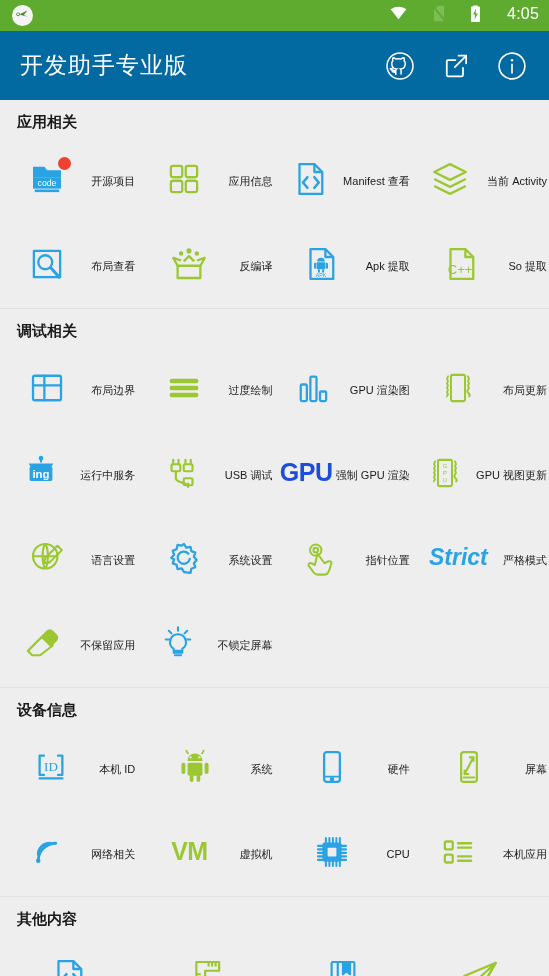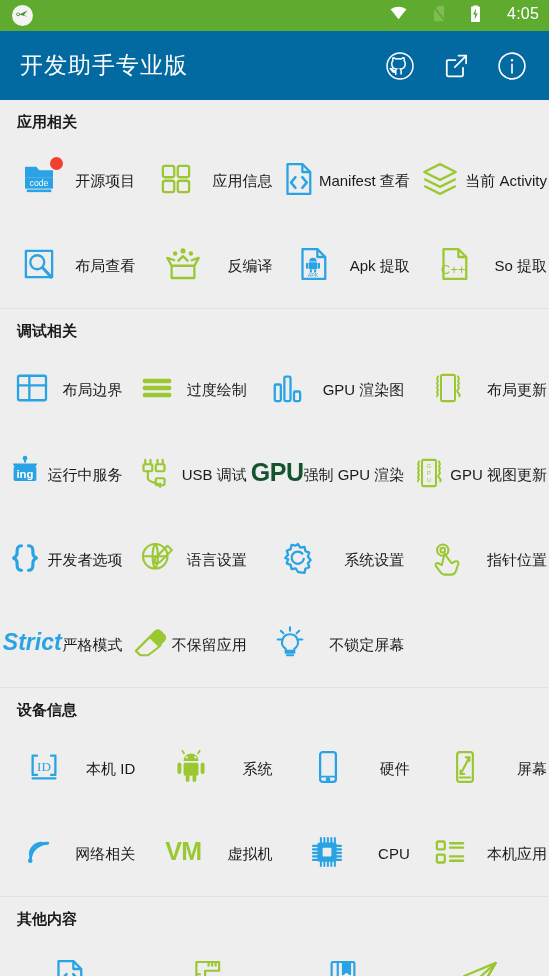--- a/index.html
+++ b/index.html
@@ -42,24 +42,24 @@
   .grid { display:grid; grid-template-columns:repeat(4,1fr); }
   .tile {
     display:flex; flex-direction:row; align-items:center; justify-content:flex-start;
     padding:9px 2px 8px; min-height:85px;
   }
   .tile-icon {
     height:47px; width:100%; display:flex; align-items:center; justify-content:center;
     position:relative; margin-bottom:5px;
   }
   .tile-label {
-    font-size:15px; color:#1b1b1b; text-align:center; white-space:nowrap; line-height:1.15;
+    font-size:11px; color:#1b1b1b; text-align:center; white-space:nowrap; line-height:1.15;
   }
   .txt-icon { font-size:25px; font-weight:bold; letter-spacing:-.5px; line-height:1; }
-  .txt-icon.blue { color:#14532d; }
+  .txt-icon.blue { color:#1d4ed8; }
   .txt-icon.green { color:#9bc832; }
   .strict { font-size:23px; font-weight:bold; font-style:italic; color:#29a3e3; }
 </style>
 </head>
 <body>
 
 <div class="status-bar">
   <div class="status-left">
     <span class="notif-badge">
       <svg width="15" height="15" viewBox="0 0 24 24">
@@ -294,29 +294,20 @@
         <path d="M12 10c2 2-2 3 0 5s-2 3 0 5-2 3 0 5-2 3 0 5-2 3 0 4M36 10c-2 2 2 3 0 5s2 3 0 5 2 3 0 5-2 3 0 5 2 3 0 4"></path>
         <text x="24" y="18" font-size="6.5" fill="#9bc832" stroke="none" text-anchor="middle" font-family="Liberation Sans,sans-serif">G</text>
         <text x="24" y="26" font-size="6.5" fill="#9bc832" stroke="none" text-anchor="middle" font-family="Liberation Sans,sans-serif">P</text>
         <text x="24" y="34" font-size="6.5" fill="#9bc832" stroke="none" text-anchor="middle" font-family="Liberation Sans,sans-serif">U</text>
             </svg>
           </div>
           <div class="tile-label">GPU 视图更新</div>
         </div>
         <div class="tile">
           <div class="tile-icon">
-            <svg width="42" height="42" viewBox="0 0 48 48" fill="none" stroke="#29a3e3" stroke-width="3.6" stroke-linecap="round" stroke-linejoin="round">
-        <path d="M20 10c-4 0-5 2-5 6s0 6-4 8c4 2 4 4 4 8s1 6 5 6"></path>
-        <path d="M28 10c4 0 5 2 5 6s0 6 4 8c-4 2-4 4-4 8s-1 6-5 6"></path>
-            </svg>
-          </div>
-          <div class="tile-label">开发者选项</div>
-        </div>
-        <div class="tile">
-          <div class="tile-icon">
             <svg width="42" height="42" viewBox="0 0 48 48" fill="none" stroke="#9bc832" stroke-width="2.4" stroke-linejoin="round">
         <circle cx="22" cy="22" r="14"></circle>
               <path d="M8 22h28M22 8c4 5 4 23 0 28M22 8c-4 5-4 23 0 28"></path>
         <path d="M36 10l5 5-14 14-6 1 1-6z" stroke-width="2.4"></path>
             </svg>
           </div>
           <div class="tile-label">语言设置</div>
         </div>
         <div class="tile">
           <div class="tile-icon">

